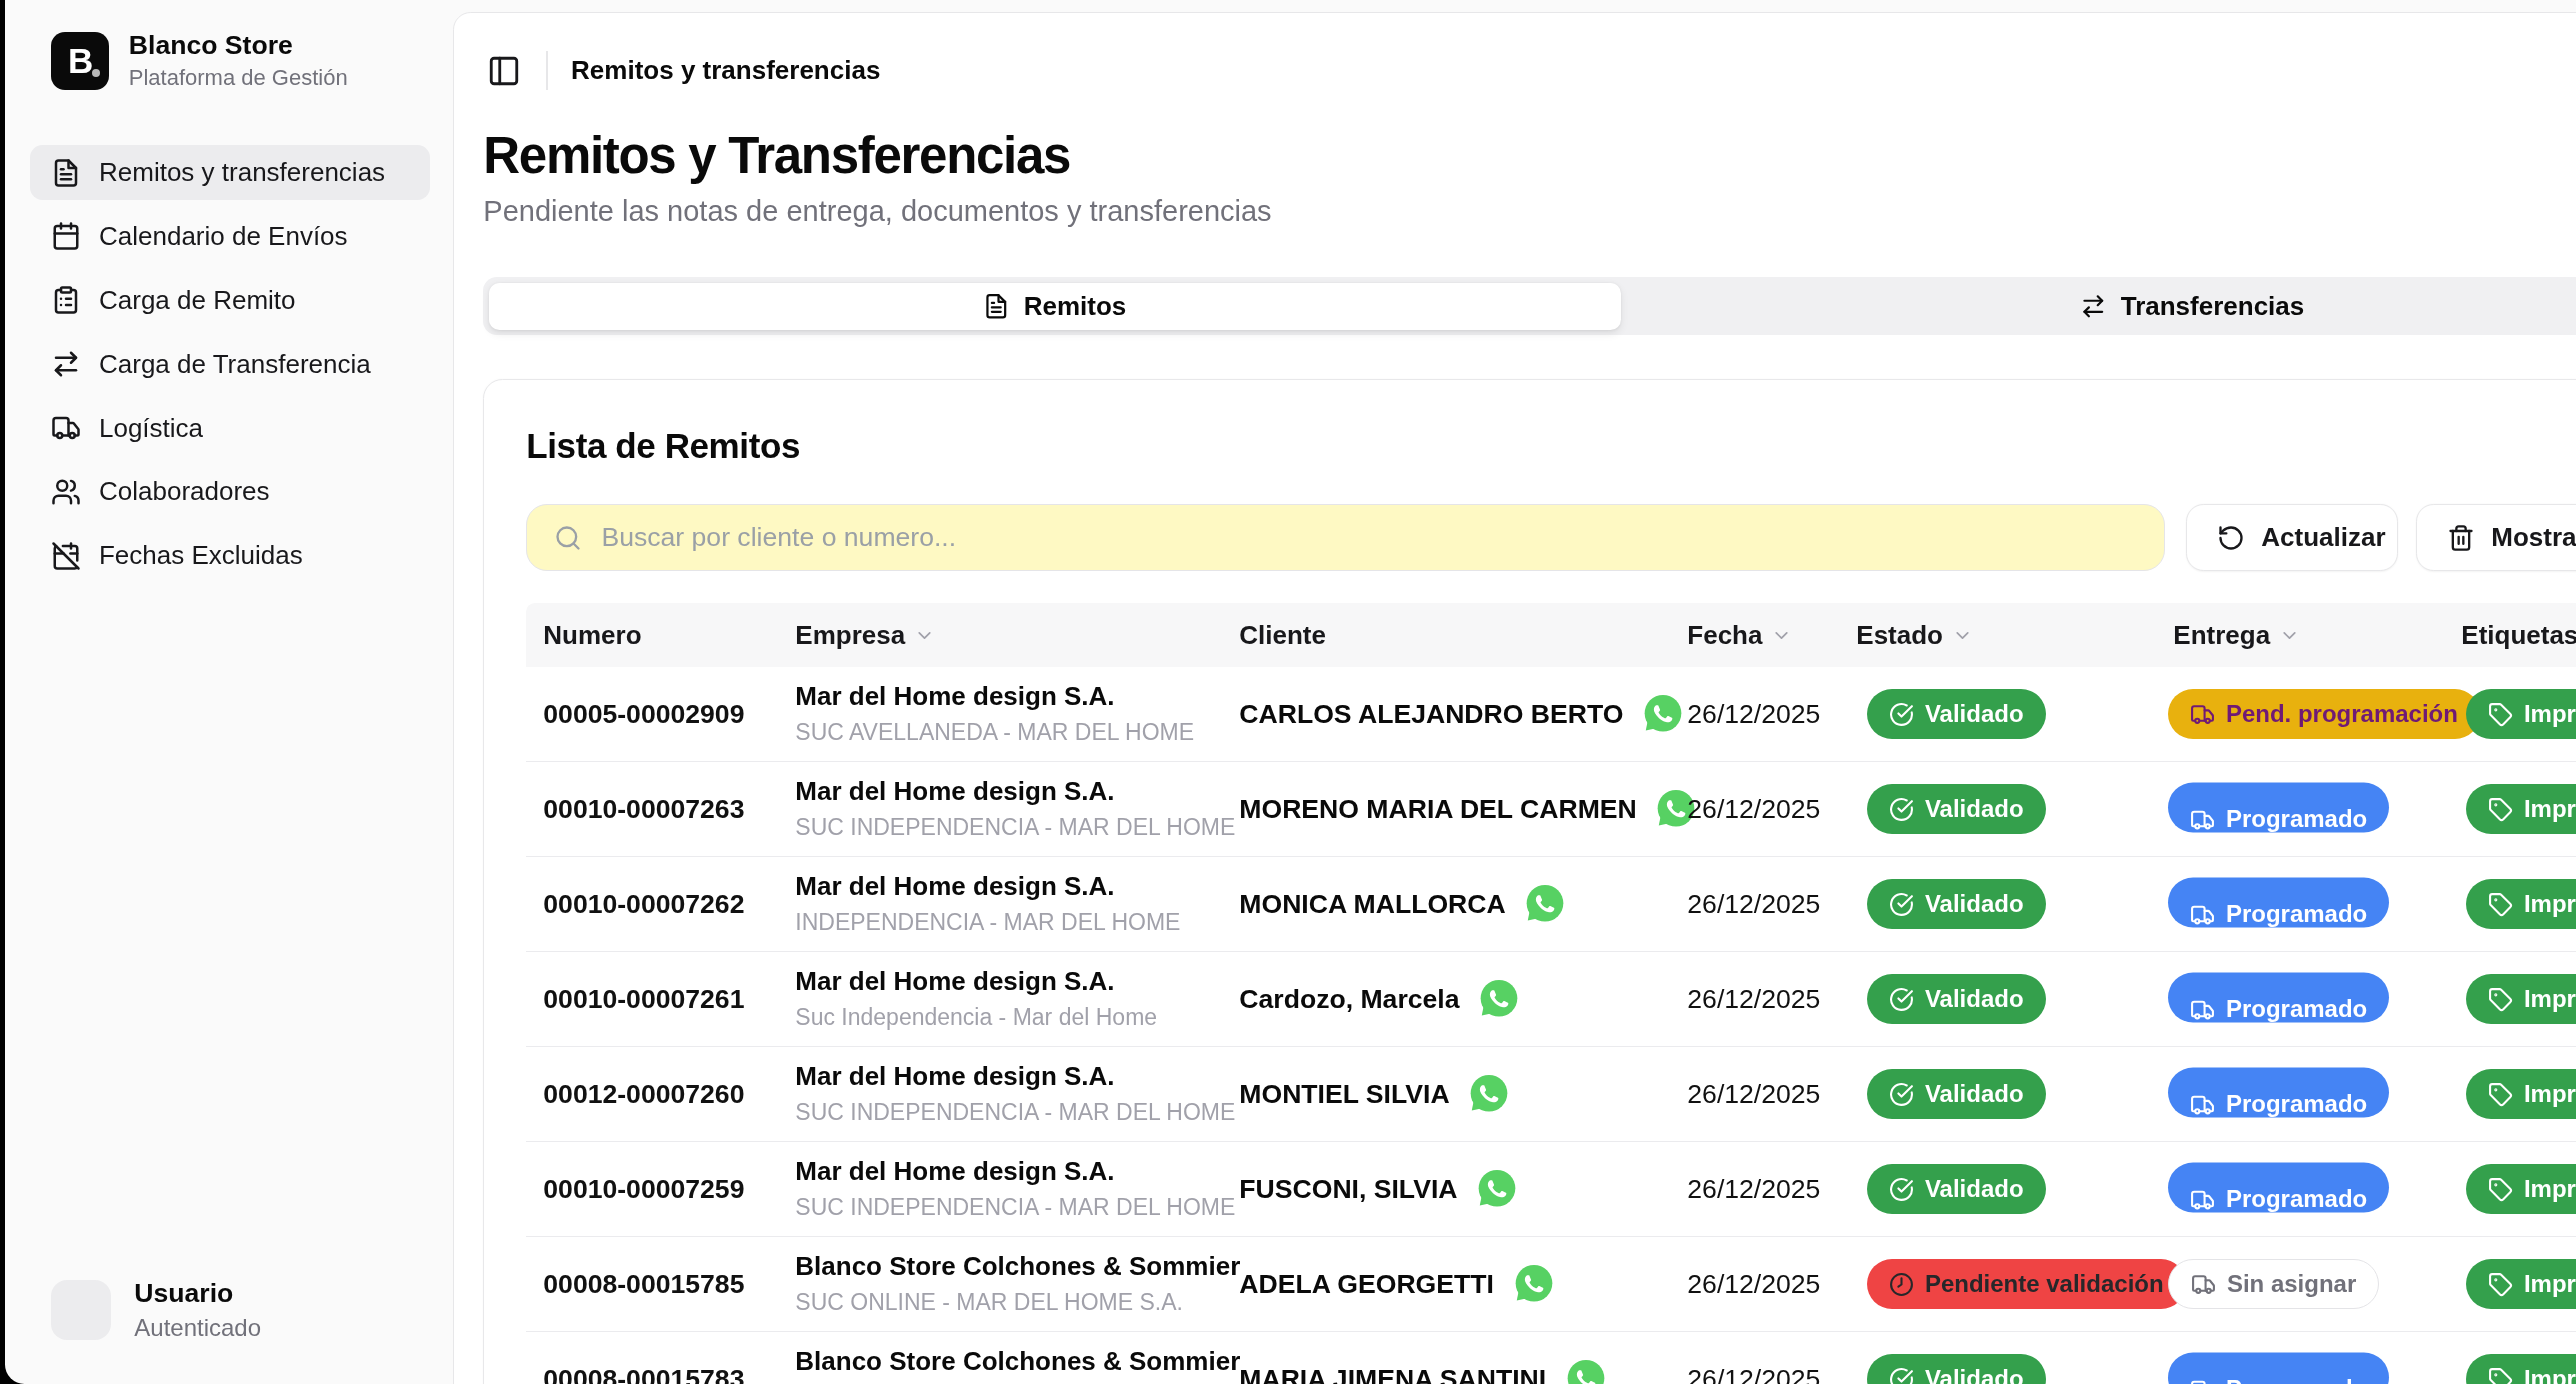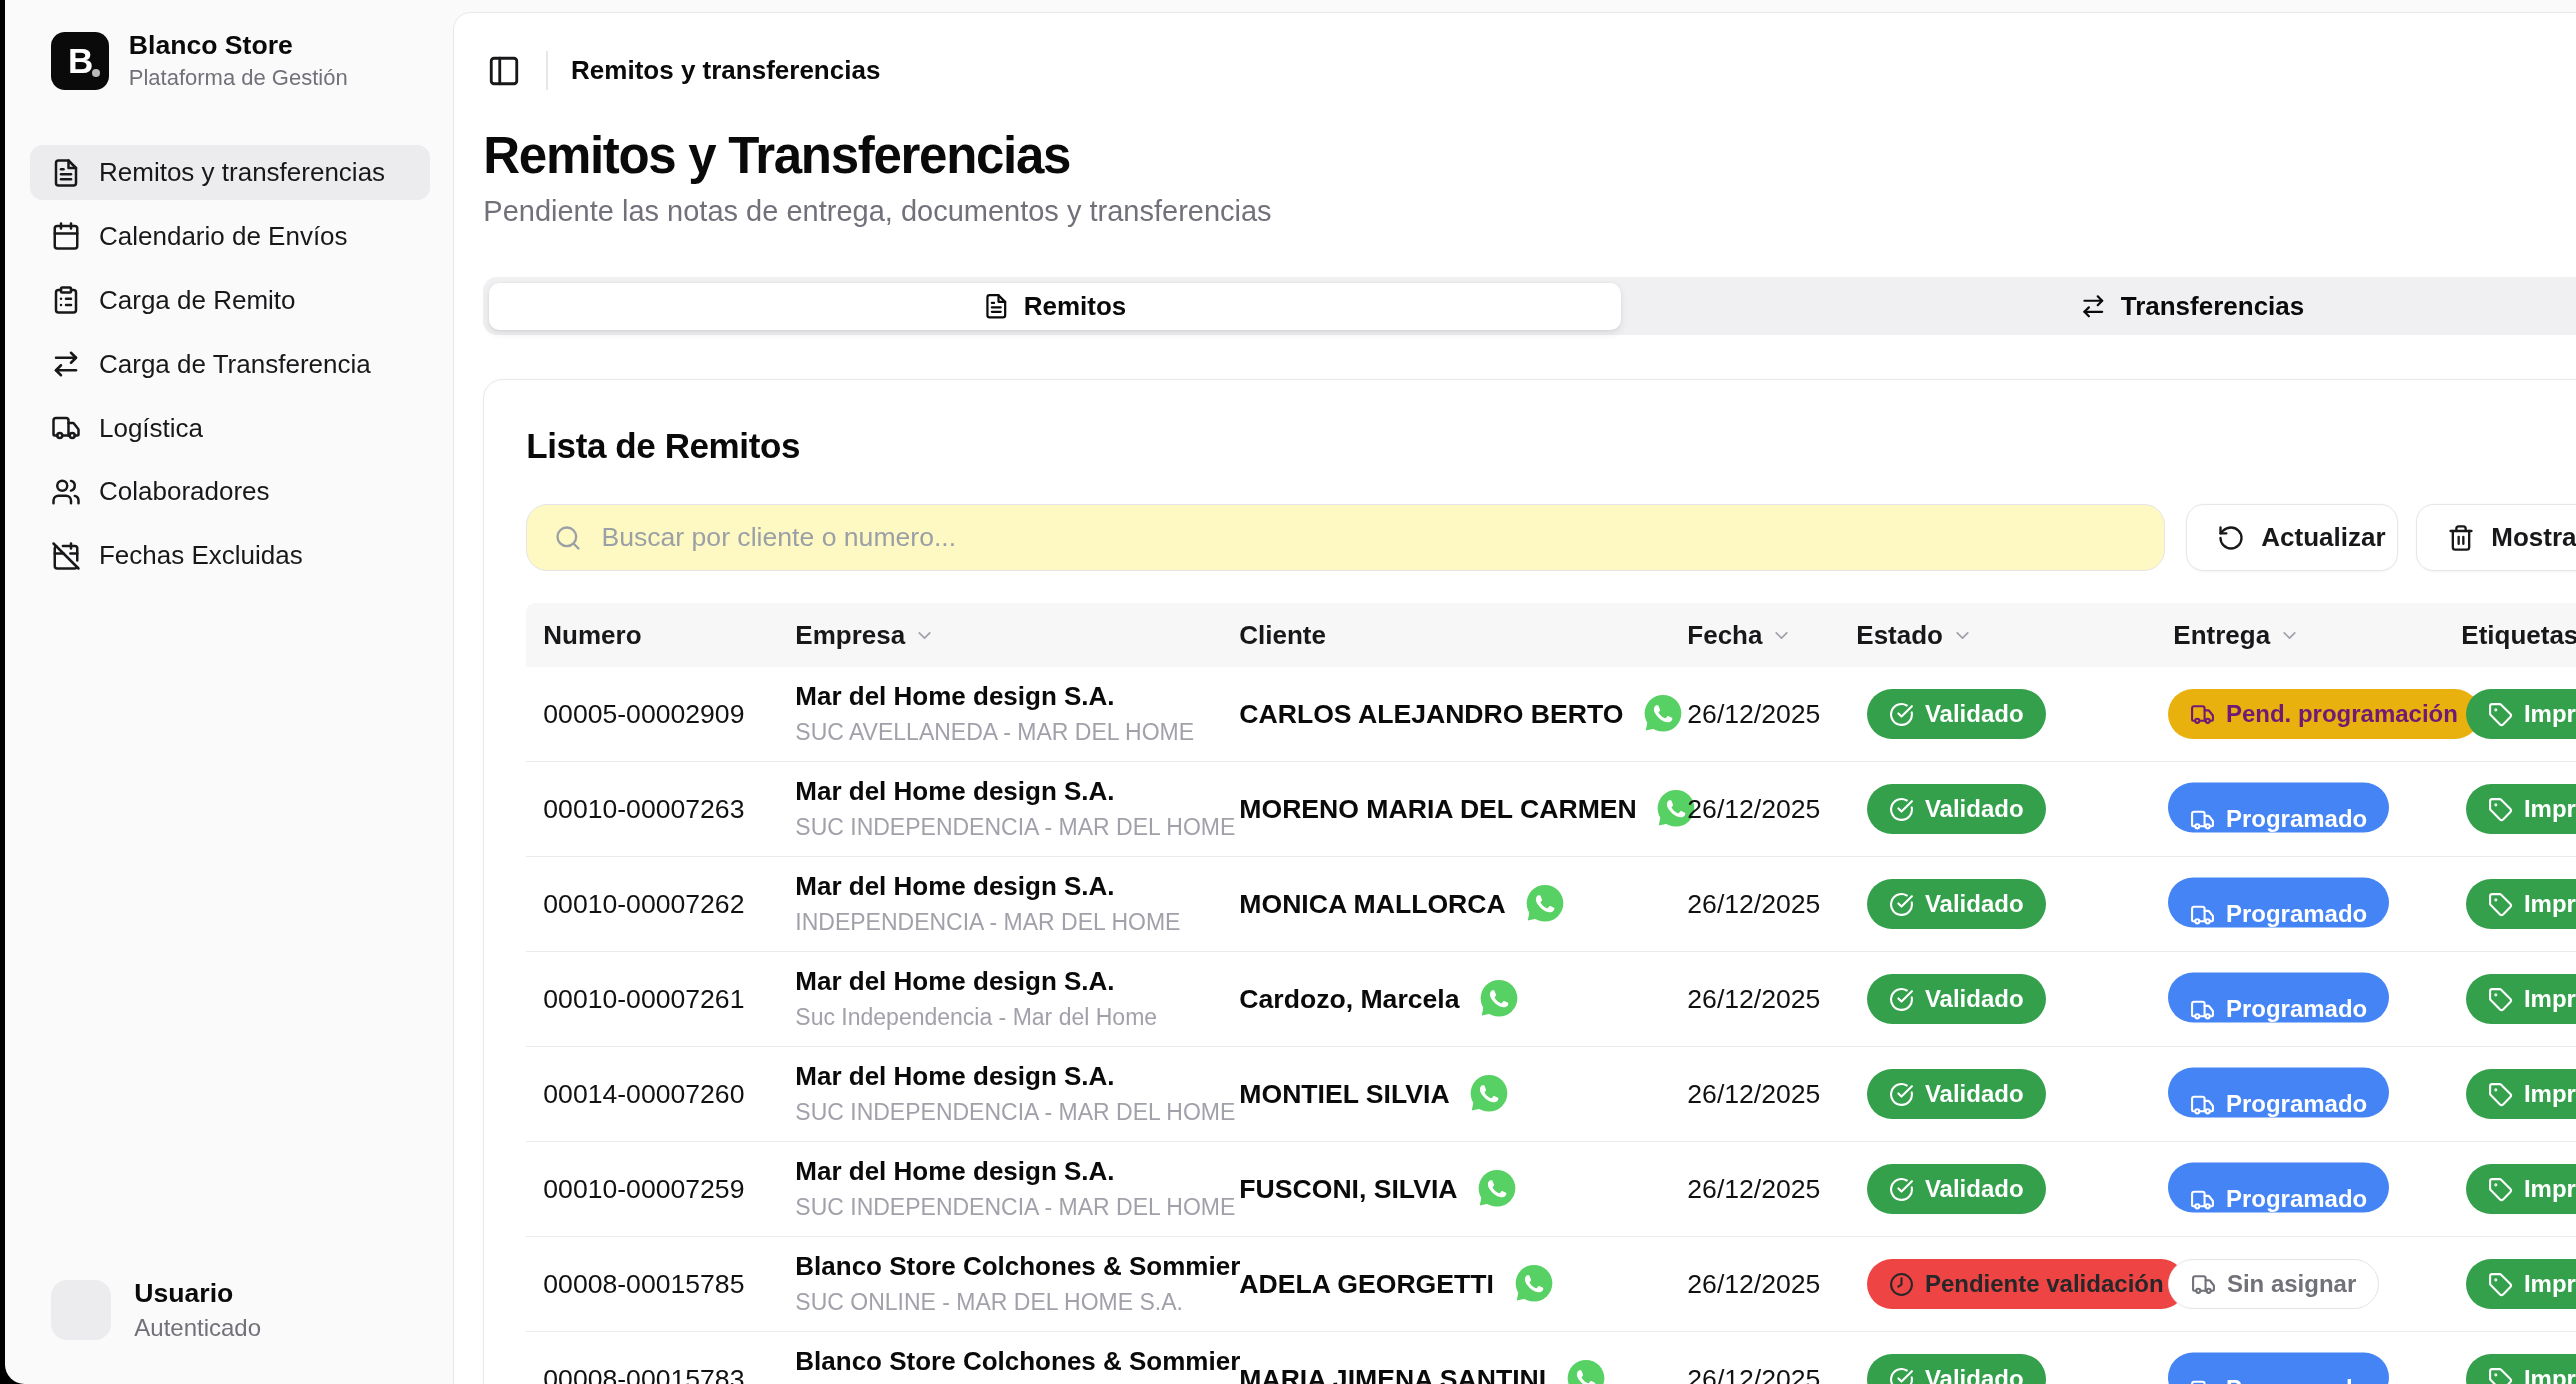--- a/index.html
+++ b/index.html
@@ -75,21 +75,21 @@
   
   .thead { position:absolute; left:42px; top:223px; width:2063px; height:64px; background:#f7f7f8;
            border-radius:8.9px 8.9px 0 0; }
   .col { position:absolute; top:0; height:64px; display:flex; align-items:center; gap:8.9px;
          font-size:26px; font-weight:600; color:#18181b; white-space:nowrap; }
   .col .chev { width:21px; height:21px; color:#a1a1aa; display:inline-flex; }
   .col .chev svg { width:100%; height:100%; }
   #rows { position:absolute; left:42px; top:287px; width:2063px; }
   .row { position:relative; height:95px; border-bottom:0.9px solid #ebebee; }
   .cell { position:absolute; white-space:nowrap; }
-  .c-num   { left:17px;  top:50%; transform:translateY(-50%); font-size:26.6px; color:#111; }
+  .c-num   { left:17px;  top:50%; transform:translateY(-50%); font-size:26.6px; color:#111;font-weight:bold; }
   .c-comp  { left:269px; top:14px; }
   .comp-name { font-size:26px; font-weight:600; color:#0a0a0a; }
   .comp-branch { font-size:23px; color:#a1a1aa; margin-top:6.2px; }
   .c-client{ left:713px; top:50%; transform:translateY(-50%); display:flex; align-items:center; gap:17.7px; }
   .client-name { font-size:26.6px; font-weight:600; color:#0a0a0a; }
   .wa { width:44px; height:44px; display:inline-flex; cursor:pointer; }
   .wa svg { width:100%; height:100%; }
   .c-date  { left:1161px; top:50%; transform:translateY(-50%); font-size:26.6px; color:#111; }
   .c-status   { left:1341px; top:50%; transform:translateY(-50%); }
   .c-delivery { left:1642px; top:50%; transform:translateY(-50%); }
@@ -558,21 +558,21 @@
                       <path d="M12.586 2.586A2 2 0 0 0 11.172 2H4a2 2 0 0 0-2 2v7.172a2 2 0 0 0 .586 1.414l8.704 8.704a2.426 2.426 0 0 0 3.42 0l6.58-6.58a2.426 2.426 0 0 0 0-3.42z"></path>
                       <circle cx="7.5" cy="7.5" r=".5" fill="currentColor"></circle>
                     </svg>
                   </span>
                   <span class="b-lb">Impreso</span>
       </span>
     </div>
   </div>
 
   <div class="row">
-    <div class="cell c-num">00014-00007260</div>
+    <div class="cell c-num">00012-00007260</div>
     <div class="cell c-comp">
       <div class="comp-name">Mar del Home design S.A.</div>
       <div class="comp-branch">SUC INDEPENDENCIA - MAR DEL HOME</div>
     </div>
     <div class="cell c-client">
       <span class="client-name">MONTIEL SILVIA</span>
       <span class="wa">
                   <svg viewBox="0 0 24 24">
                     <circle cx="12" cy="11.6" r="10" fill="#57d163"></circle>
                     <path fill="#57d163" d="M4 14 2.6 21l7-1.5z"></path>

